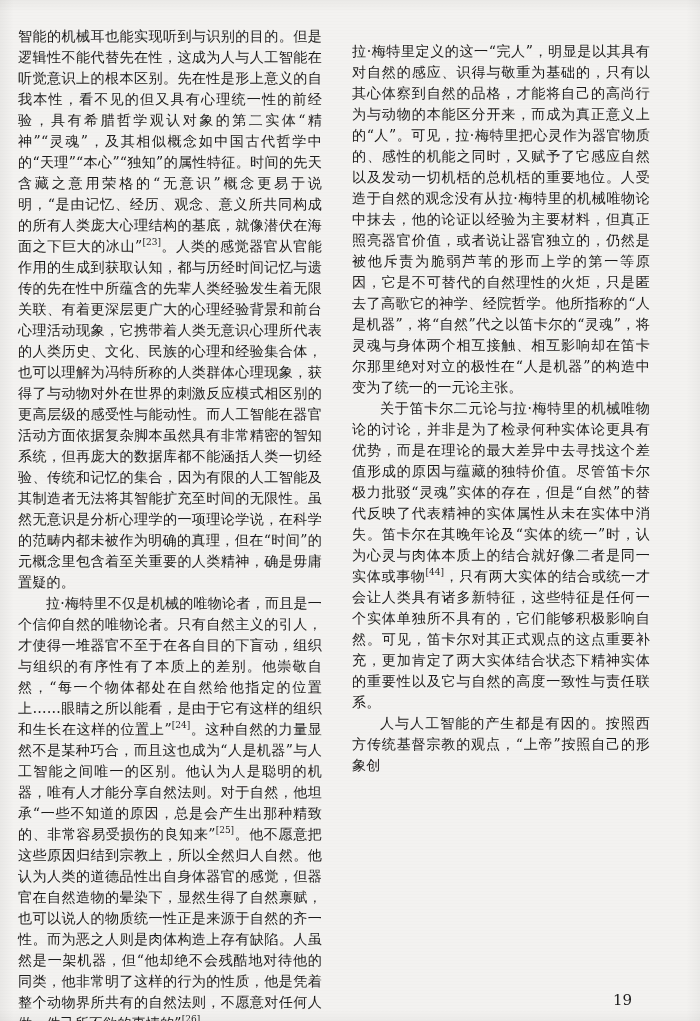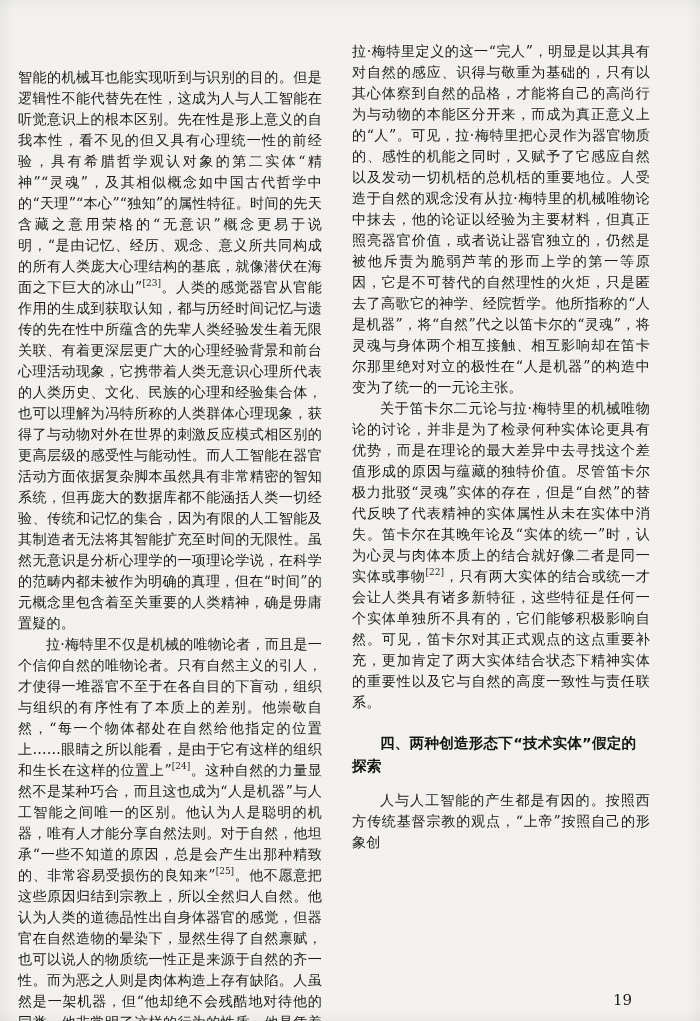--- a/index.html
+++ b/index.html
@@ -36,21 +36,21 @@
     flex-direction: row;
     box-sizing: border-box;
     padding: 26px 18px 14px 18px;
   }
 
   .column {
     width: 316px;
     box-sizing: border-box;
     position: relative;
   }
-  .column-left  { padding-right: 12px; margin-top: 41px; }
+  .column-left  { padding-right: 12px; }
   .column-right { padding-left: 18px; margin-top: 15px; }
 
   .para {
     margin: 0;
     color: #1d1c1b;
     font-size: 14.1px;
     line-height: 21.0px;
     text-align: justify;
     text-justify: inter-character;
     letter-spacing: 0.12px;
@@ -114,23 +114,22 @@
     <p class="para"><span>智能的机械耳也能实现听到与识别的目的。但是逻辑性不能代替先在性，这成为人与人工智能在听觉意识上的根本区别。先在性是形上意义的自我本性，看不见的但又具有心理统一性的前经验，具有希腊哲学观认对象的第二实体“精神”“灵魂”，及其相似概念如中国古代哲学中的“天理”“本心”“独知”的属性特征。时间的先天含藏之意用荣格的“无意识”概念更易于说明，“是由记忆、经历、观念、意义所共同构成的所有人类庞大心理结构的基底，就像潜伏在海面之下巨大的冰山”</span><sup class="cite">[23]</sup><span>。人类的感觉器官从官能作用的生成到获取认知，都与历经时间记忆与遗传的先在性中所蕴含的先辈人类经验发生着无限关联、有着更深层更广大的心理经验背景和前台心理活动现象，它携带着人类无意识心理所代表的人类历史、文化、民族的心理和经验集合体，也可以理解为冯特所称的人类群体心理现象，获得了与动物对外在世界的刺激反应模式相区别的更高层级的感受性与能动性。而人工智能在器官活动方面依据复杂脚本虽然具有非常精密的智知系统，但再庞大的数据库都不能涵括人类一切经验、传统和记忆的集合，因为有限的人工智能及其制造者无法将其智能扩充至时间的无限性。虽然无意识是分析心理学的一项理论学说，在科学的范畴内都未被作为明确的真理，但在“时间”的元概念里包含着至关重要的人类精神，确是毋庸置疑的。</span></p>
 
     <p class="para indent"><span>拉·梅特里不仅是机械的唯物论者，而且是一个信仰自然的唯物论者。只有自然主义的引人，才使得一堆器官不至于在各自目的下盲动，组织与组织的有序性有了本质上的差别。他崇敬自然，“每一个物体都处在自然给他指定的位置上……眼睛之所以能看，是由于它有这样的组织和生长在这样的位置上”</span><sup class="cite">[24]</sup><span>。这种自然的力量显然不是某种巧合，而且这也成为“人是机器”与人工智能之间唯一的区别。他认为人是聪明的机器，唯有人才能分享自然法则。对于自然，他坦承“一些不知道的原因，总是会产生出那种精致的、非常容易受损伤的良知来”</span><sup class="cite">[25]</sup><span>。他不愿意把这些原因归结到宗教上，所以全然归人自然。他认为人类的道德品性出自身体器官的感觉，但器官在自然造物的晕染下，显然生得了自然禀赋，也可以说人的物质统一性正是来源于自然的齐一性。而为恶之人则是肉体构造上存有缺陷。人虽然是一架机器，但“他却绝不会残酷地对待他的同类，他非常明了这样的行为的性质，他是凭着整个动物界所共有的自然法则，不愿意对任何人做一件己所不欲的事情的”</span><sup class="cite">[26]</sup><span>。</span></p>
 
   </div>
 
   <div class="column column-right">
 
     <p class="para"><span>拉·梅特里定义的这一“完人”，明显是以其具有对自然的感应、识得与敬重为基础的，只有以其心体察到自然的品格，才能将自己的高尚行为与动物的本能区分开来，而成为真正意义上的“人”。可见，拉·梅特里把心灵作为器官物质的、感性的机能之同时，又赋予了它感应自然以及发动一切机栝的总机栝的重要地位。人受造于自然的观念没有从拉·梅特里的机械唯物论中抹去，他的论证以经验为主要材料，但真正照亮器官价值，或者说让器官独立的，仍然是被他斥责为脆弱芦苇的形而上学的第一等原因，它是不可替代的自然理性的火炬，只是匿去了高歌它的神学、经院哲学。他所指称的“人是机器”，将“自然”代之以笛卡尔的“灵魂”，将灵魂与身体两个相互接触、相互影响却在笛卡尔那里绝对对立的极性在“人是机器”的构造中变为了统一的一元论主张。</span></p>
 
-    <p class="para indent"><span>关于笛卡尔二元论与拉·梅特里的机械唯物论的讨论，并非是为了检录何种实体论更具有优势，而是在理论的最大差异中去寻找这个差值形成的原因与蕴藏的独特价值。尽管笛卡尔极力批驳“灵魂”实体的存在，但是“自然”的替代反映了代表精神的实体属性从未在实体中消失。笛卡尔在其晚年论及“实体的统一”时，认为心灵与肉体本质上的结合就好像二者是同一实体或事物</span><sup class="cite">[22]</sup><span>，只有两大实体的结合或统一才会让人类具有诸多新特征，这些特征是任何一个实体单独所不具有的，它们能够积极影响自然。可见，笛卡尔对其正式观点的这点重要补充，更加肯定了两大实体结合状态下精神实体的重要性以及它与自然的高度一致性与责任联系。</span></p>
+    <p class="para indent"><span>关于笛卡尔二元论与拉·梅特里的机械唯物论的讨论，并非是为了检录何种实体论更具有优势，而是在理论的最大差异中去寻找这个差值形成的原因与蕴藏的独特价值。尽管笛卡尔极力批驳“灵魂”实体的存在，但是“自然”的替代反映了代表精神的实体属性从未在实体中消失。笛卡尔在其晚年论及“实体的统一”时，认为心灵与肉体本质上的结合就好像二者是同一实体或事物</span><sup class="cite">[44]</sup><span>，只有两大实体的结合或统一才会让人类具有诸多新特征，这些特征是任何一个实体单独所不具有的，它们能够积极影响自然。可见，笛卡尔对其正式观点的这点重要补充，更加肯定了两大实体结合状态下精神实体的重要性以及它与自然的高度一致性与责任联系。</span></p>
 
-    <h2 class="heading">四、两种创造形态下“技术实体”假定的探索</h2>
 
 
     <p class="para indent"><span>人与人工智能的产生都是有因的。按照西方传统基督宗教的观点，“上帝”按照自己的形象创</span></p>
 
     <div class="folio">19</div>
 
   </div>
 
 </div>
 

